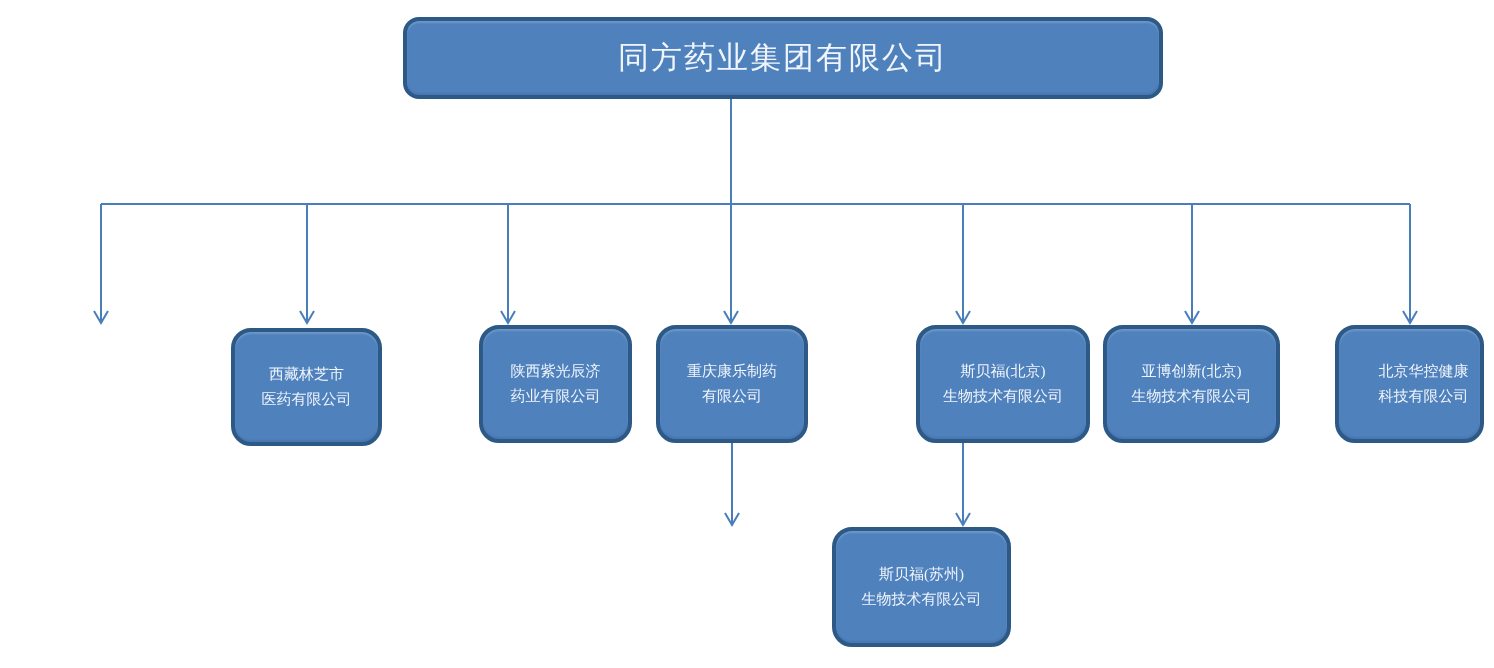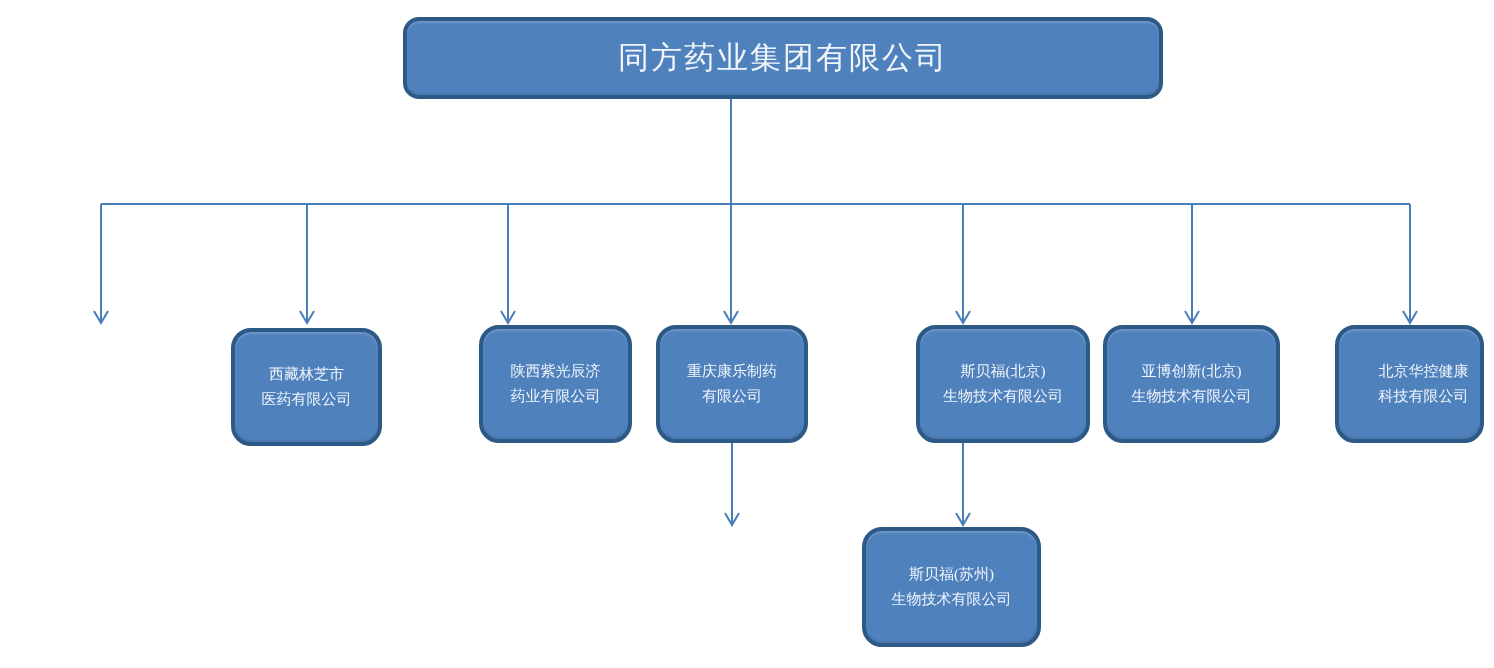--- a/index.html
+++ b/index.html
@@ -117,18 +117,18 @@
     <div class="label">亚博创新(北京)
 生物技术有限公司</div>
   </div>
 
   <div class="node child" style="left:1335px; top:325px; width:149px; height:118px;padding-left:28px;">
     <div class="label">北京华控健康
 科技有限公司</div>
   </div>
 
 
-  <div class="node child" style="left:862px; top:527px; width:179px; height:120px;">
+  <div class="node child" style="left:832px; top:527px; width:179px; height:120px;">
     <div class="label">斯贝福(苏州)
 生物技术有限公司</div>
   </div>
 
 </div>
 
 </body></html>

